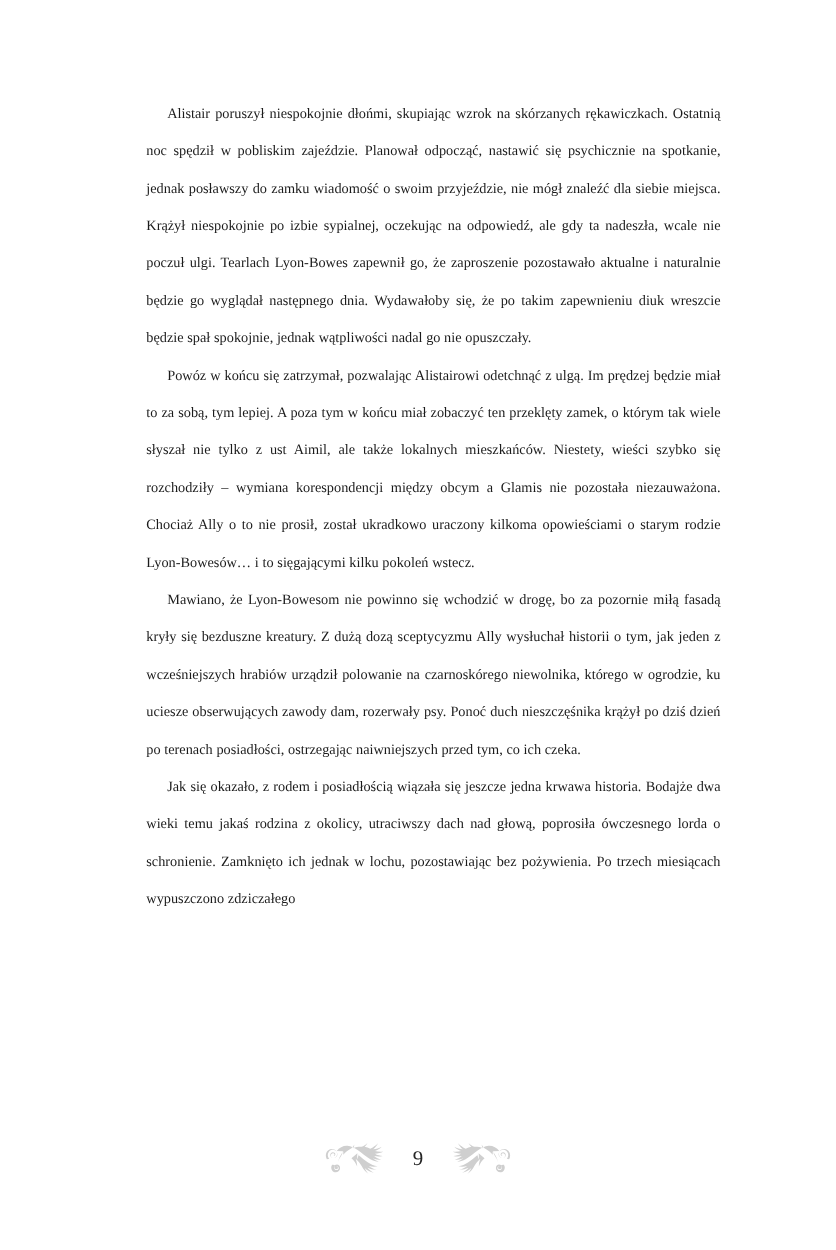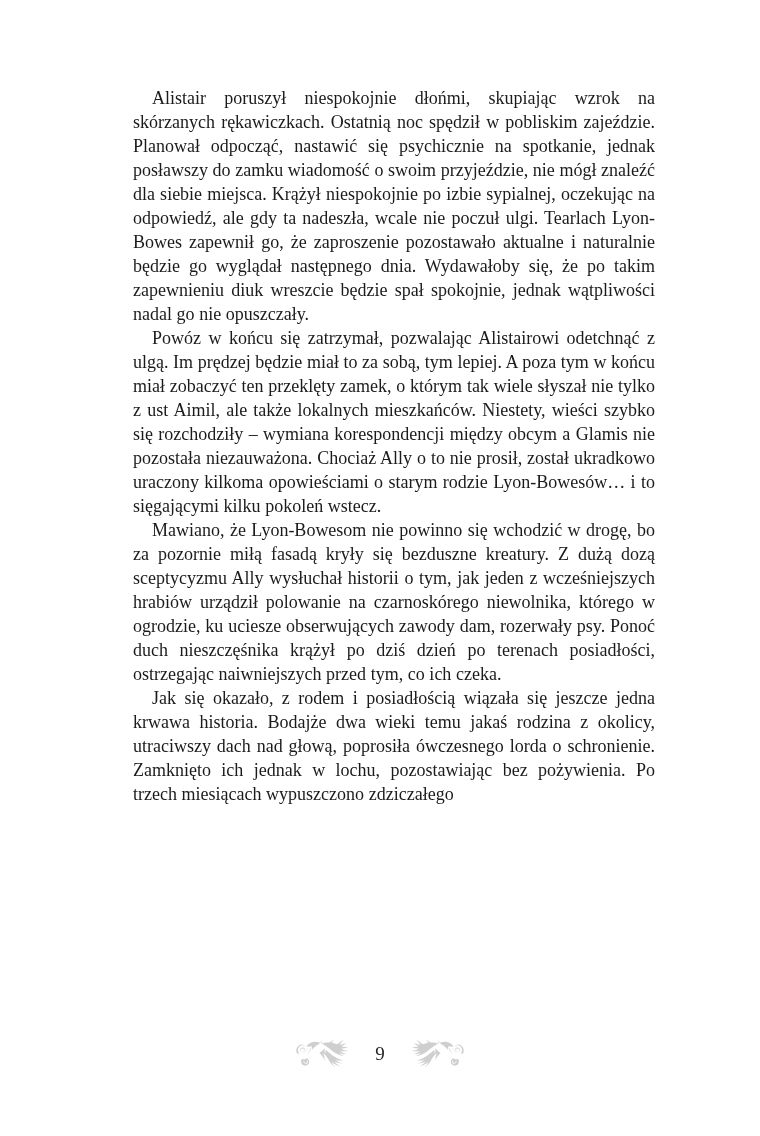--- a/index.html
+++ b/index.html
@@ -26,22 +26,22 @@
     position: absolute;
     left: 133px;
     top: 86px;
     width: 522px;
   }
 
   .para {
     margin: 0;
     text-align: justify;
     text-justify: inter-word;
-    font-size: 18px;
-    line-height: 24px;
+    font-size: 13px;
+    line-height: 34px;
     color: #1b1b1b;
     text-indent: 19px;
     hyphens: manual;
     -webkit-hyphens: manual;
     word-spacing: 0.1px;
   }
 
   
 
   .footer {

